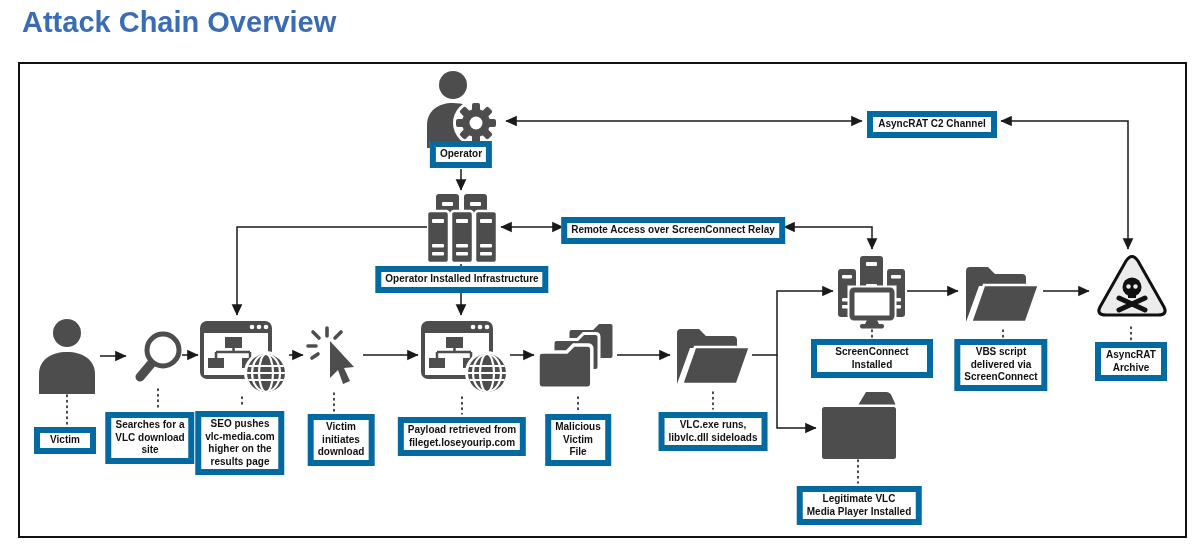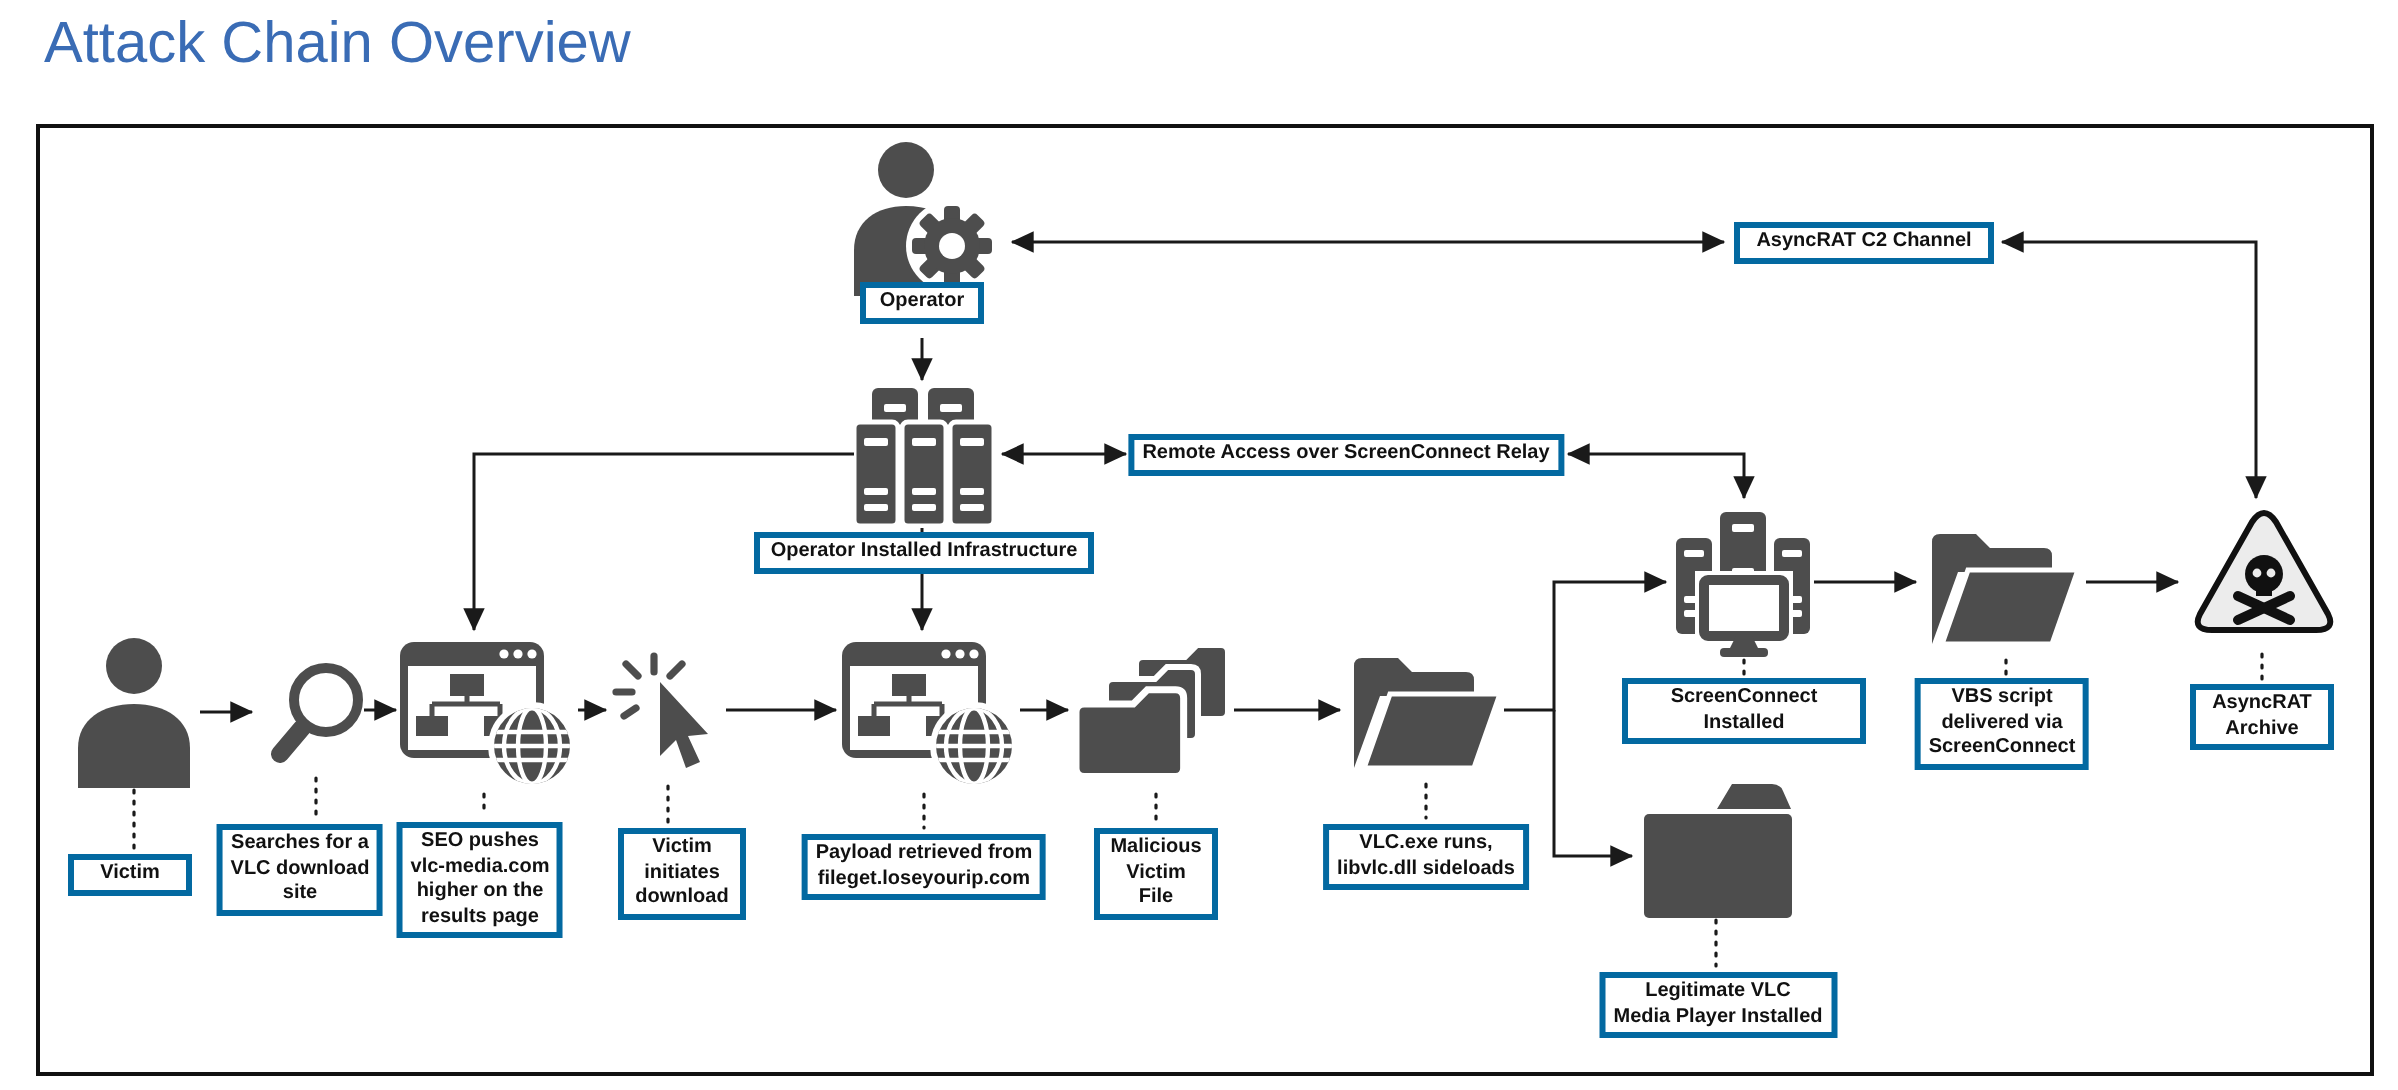--- a/index.html
+++ b/index.html
@@ -2,31 +2,31 @@
 <html><head>
 <meta charset="utf-8">
 <style>
   html,body{margin:0;padding:0;}
   body{
     width:1199px;height:545px;position:relative;background:#ffffff;
     font-family:"Liberation Sans", sans-serif;overflow:hidden;
   }
   .page-title{
     position:absolute;left:22px;top:6px;margin:0;
-    font-size:29px;font-weight:400;color:#3a6cb5;letter-spacing:0px;
+    font-size:29px;font-weight:700;color:#3a6cb5;letter-spacing:0px;
   }
   .diagram-frame{
     position:absolute;left:18px;top:62px;width:1165px;height:472px;
     border:2px solid #111;background:#fff;
   }
   .wires{position:absolute;left:0;top:0;width:1199px;height:545px;}
   .icon{position:absolute;}
   .label-box{
     position:absolute;transform:translateX(-50%);
-    background:#fff;border:3px solid #0369a1;
+    background:#fff;border:6px solid #0369a1;
     font-size:10px;font-weight:700;color:#111;line-height:12.5px;
     text-align:center;white-space:pre-line;width:max-content;
     padding:1px 4px;box-sizing:border-box;
   }
 </style>
 </head>
 <body>
 
 <h1 class="page-title">Attack Chain Overview</h1>
 

